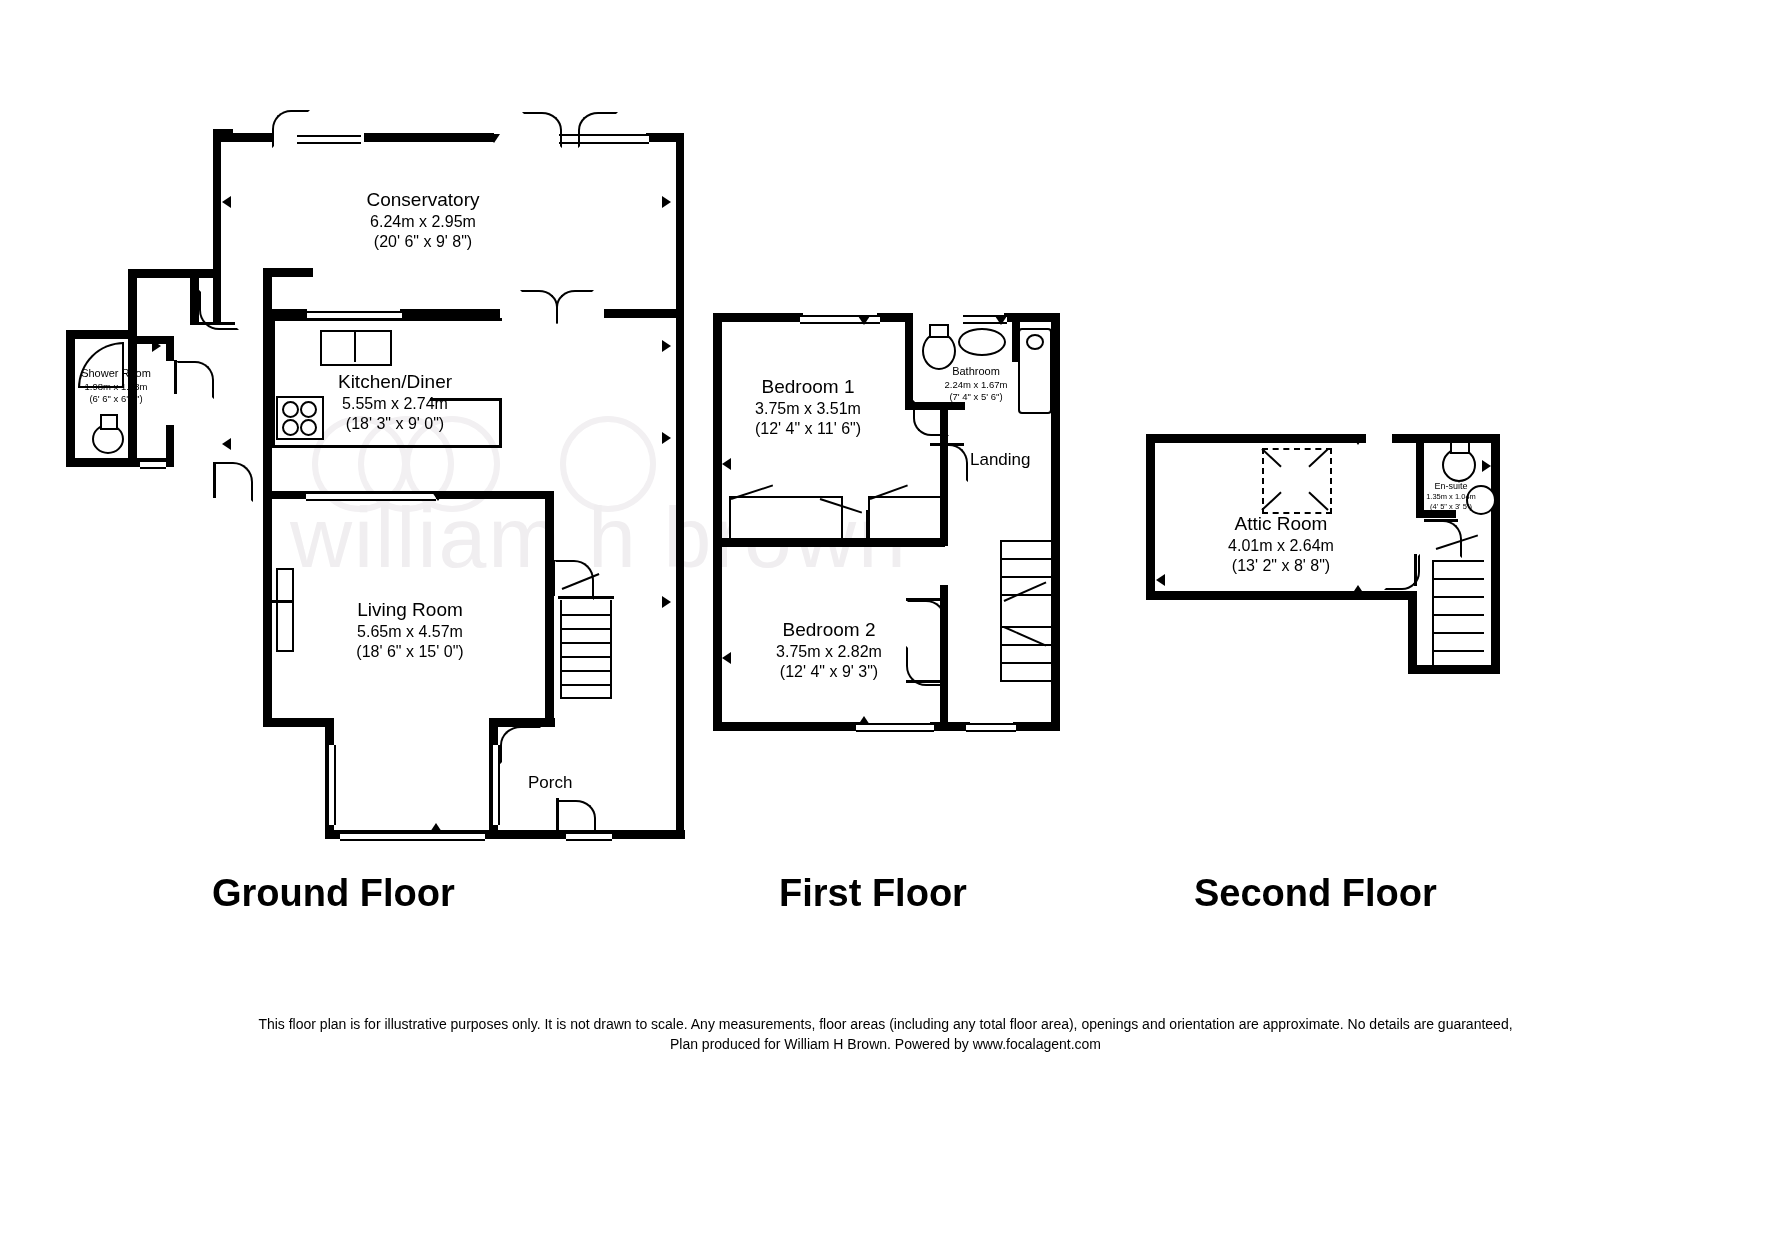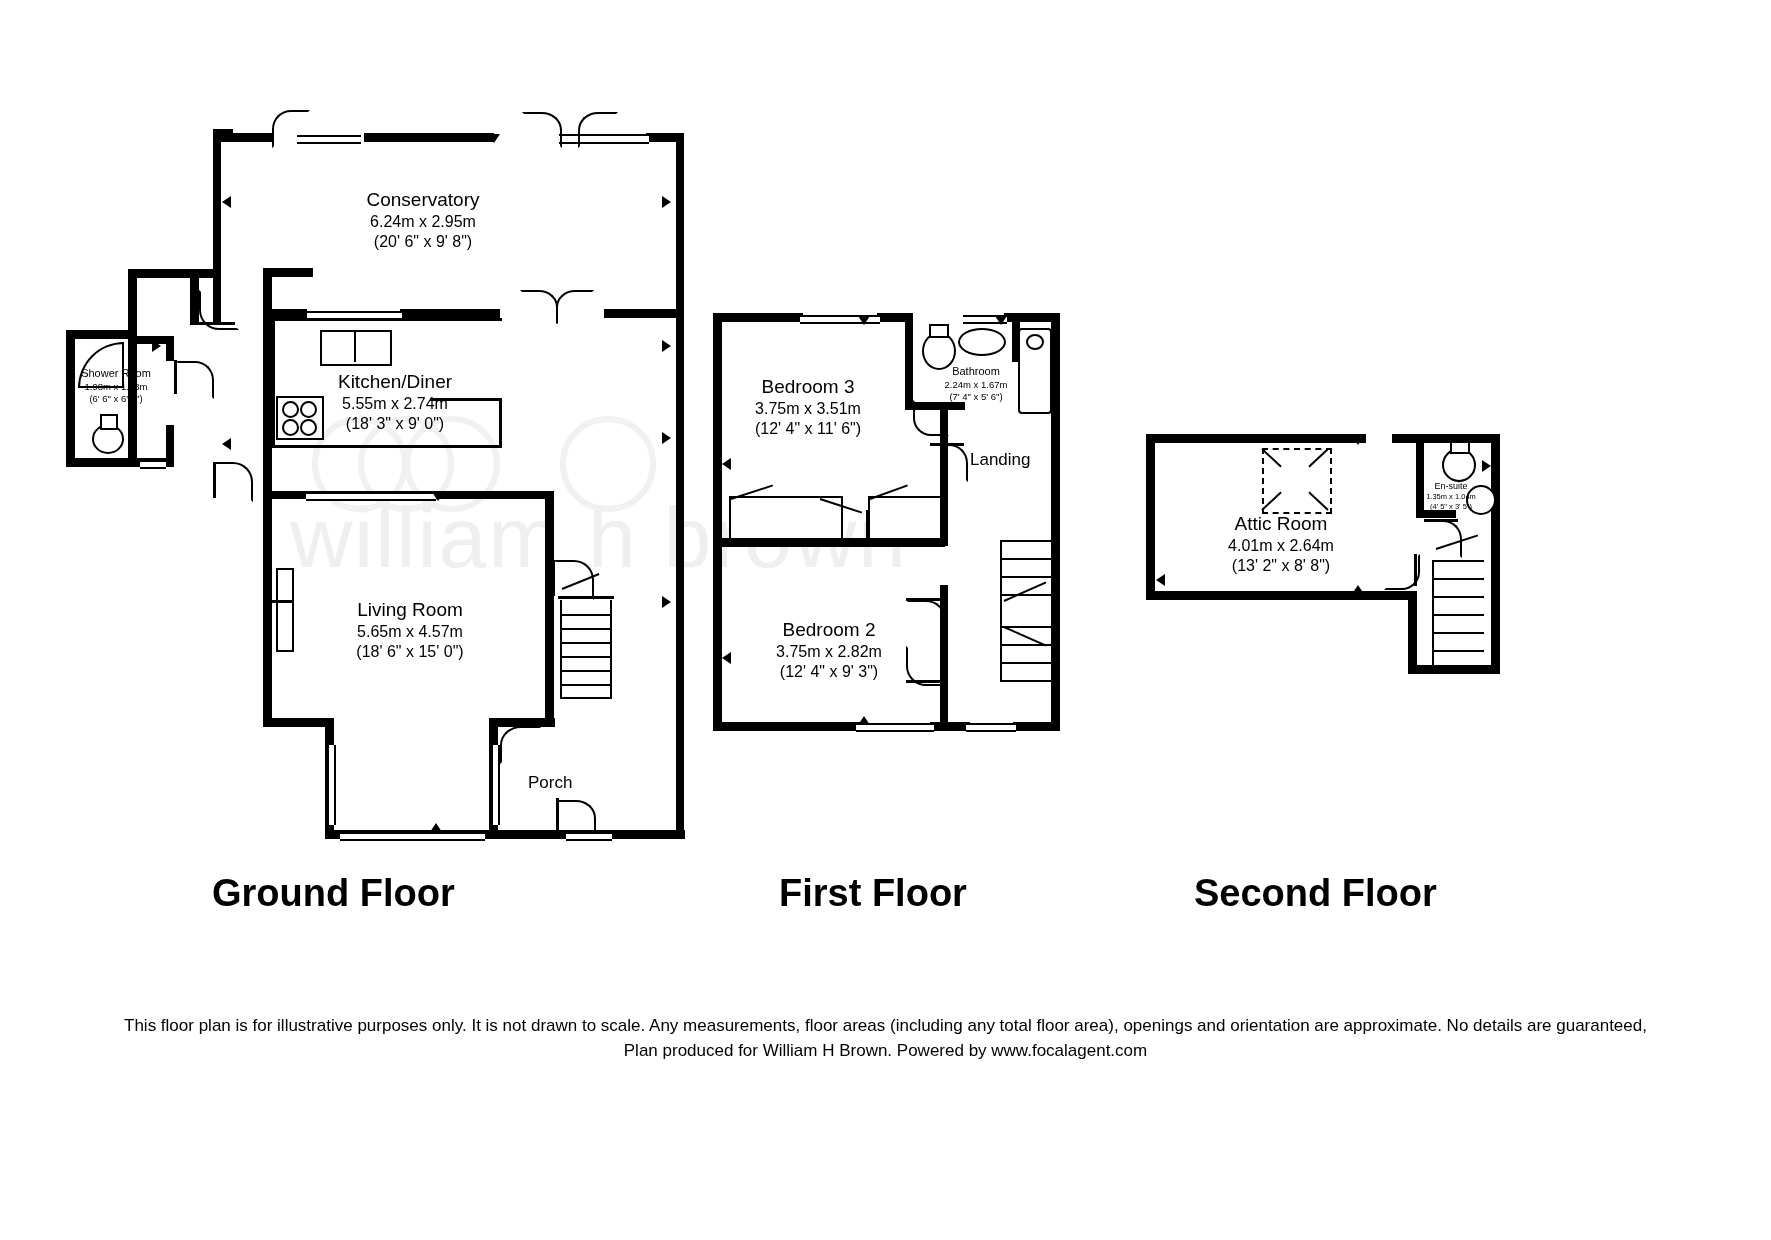--- a/index.html
+++ b/index.html
@@ -35,21 +35,21 @@
   .roomlabel.small .d1,.roomlabel.small .d2{font-size:9.5px;}
   .roomlabel.tiny .nm{font-size:9px;}
   .roomlabel.tiny .d1,.roomlabel.tiny .d2{font-size:7.5px;}
   .roomlabel.mid .nm{font-size:15px;}
   .roomlabel.mid .d1,.roomlabel.mid .d2{font-size:12px;text-align:center;}
   .plain{position:absolute;font-size:17px;white-space:nowrap;}
 
   .floortitle{position:absolute;font-size:38px;font-weight:bold;white-space:nowrap;}
 
   .totalarea{position:absolute;font-size:25px;white-space:nowrap;}
-  .disclaimer{position:absolute;text-align:center;font-size:17px;line-height:1.45;width:100%;}
+  .disclaimer{position:absolute;text-align:center;font-size:14px;line-height:1.45;width:100%;}
 
   
   .wm{position:absolute;left:290px;top:370px;width:1000px;height:260px;pointer-events:none;}
   .wm .wmtext{position:absolute;left:0;top:118px;width:1000px;font-size:86px;color:#f0eef0;letter-spacing:2px;white-space:nowrap;}
   .wm .ring{position:absolute;border:6px solid #f2f0f2;border-radius:50%;}
 
   
   .stepset{position:absolute;}
   .step{position:absolute;background:#000;height:2px;}
   .stepv{position:absolute;background:#000;width:2px;}
@@ -285,21 +285,21 @@
     <div class="leaf" style="left:906px;top:680px;width:36px;height:3px;"></div>
 
     <div class="tri tri-l" style="left:722px;top:458px;"></div>
     <div class="tri tri-l" style="left:722px;top:652px;"></div>
     <div class="tri tri-d" style="left:858px;top:316px;"></div>
     <div class="tri tri-u" style="left:858px;top:716px;"></div>
     <div class="tri tri-d" style="left:995px;top:316px;"></div>
     <div class="tri tri-d" style="left:860px;top:538px;"></div>
 
     <div class="roomlabel" style="left:712px;top:375px;width:192px;">
-      <div class="nm">Bedroom 3</div>
+      <div class="nm">Bedroom 1</div>
       <div class="d1">3.75m x 3.51m</div>
       <div class="d2">(12' 4" x 11' 6")</div>
     </div>
 
     <div class="roomlabel small" style="left:913px;top:365px;width:126px;">
       <div class="nm">Bathroom</div>
       <div class="d1">2.24m x 1.67m</div>
       <div class="d2">(7' 4" x 5' 6")</div>
     </div>
 

